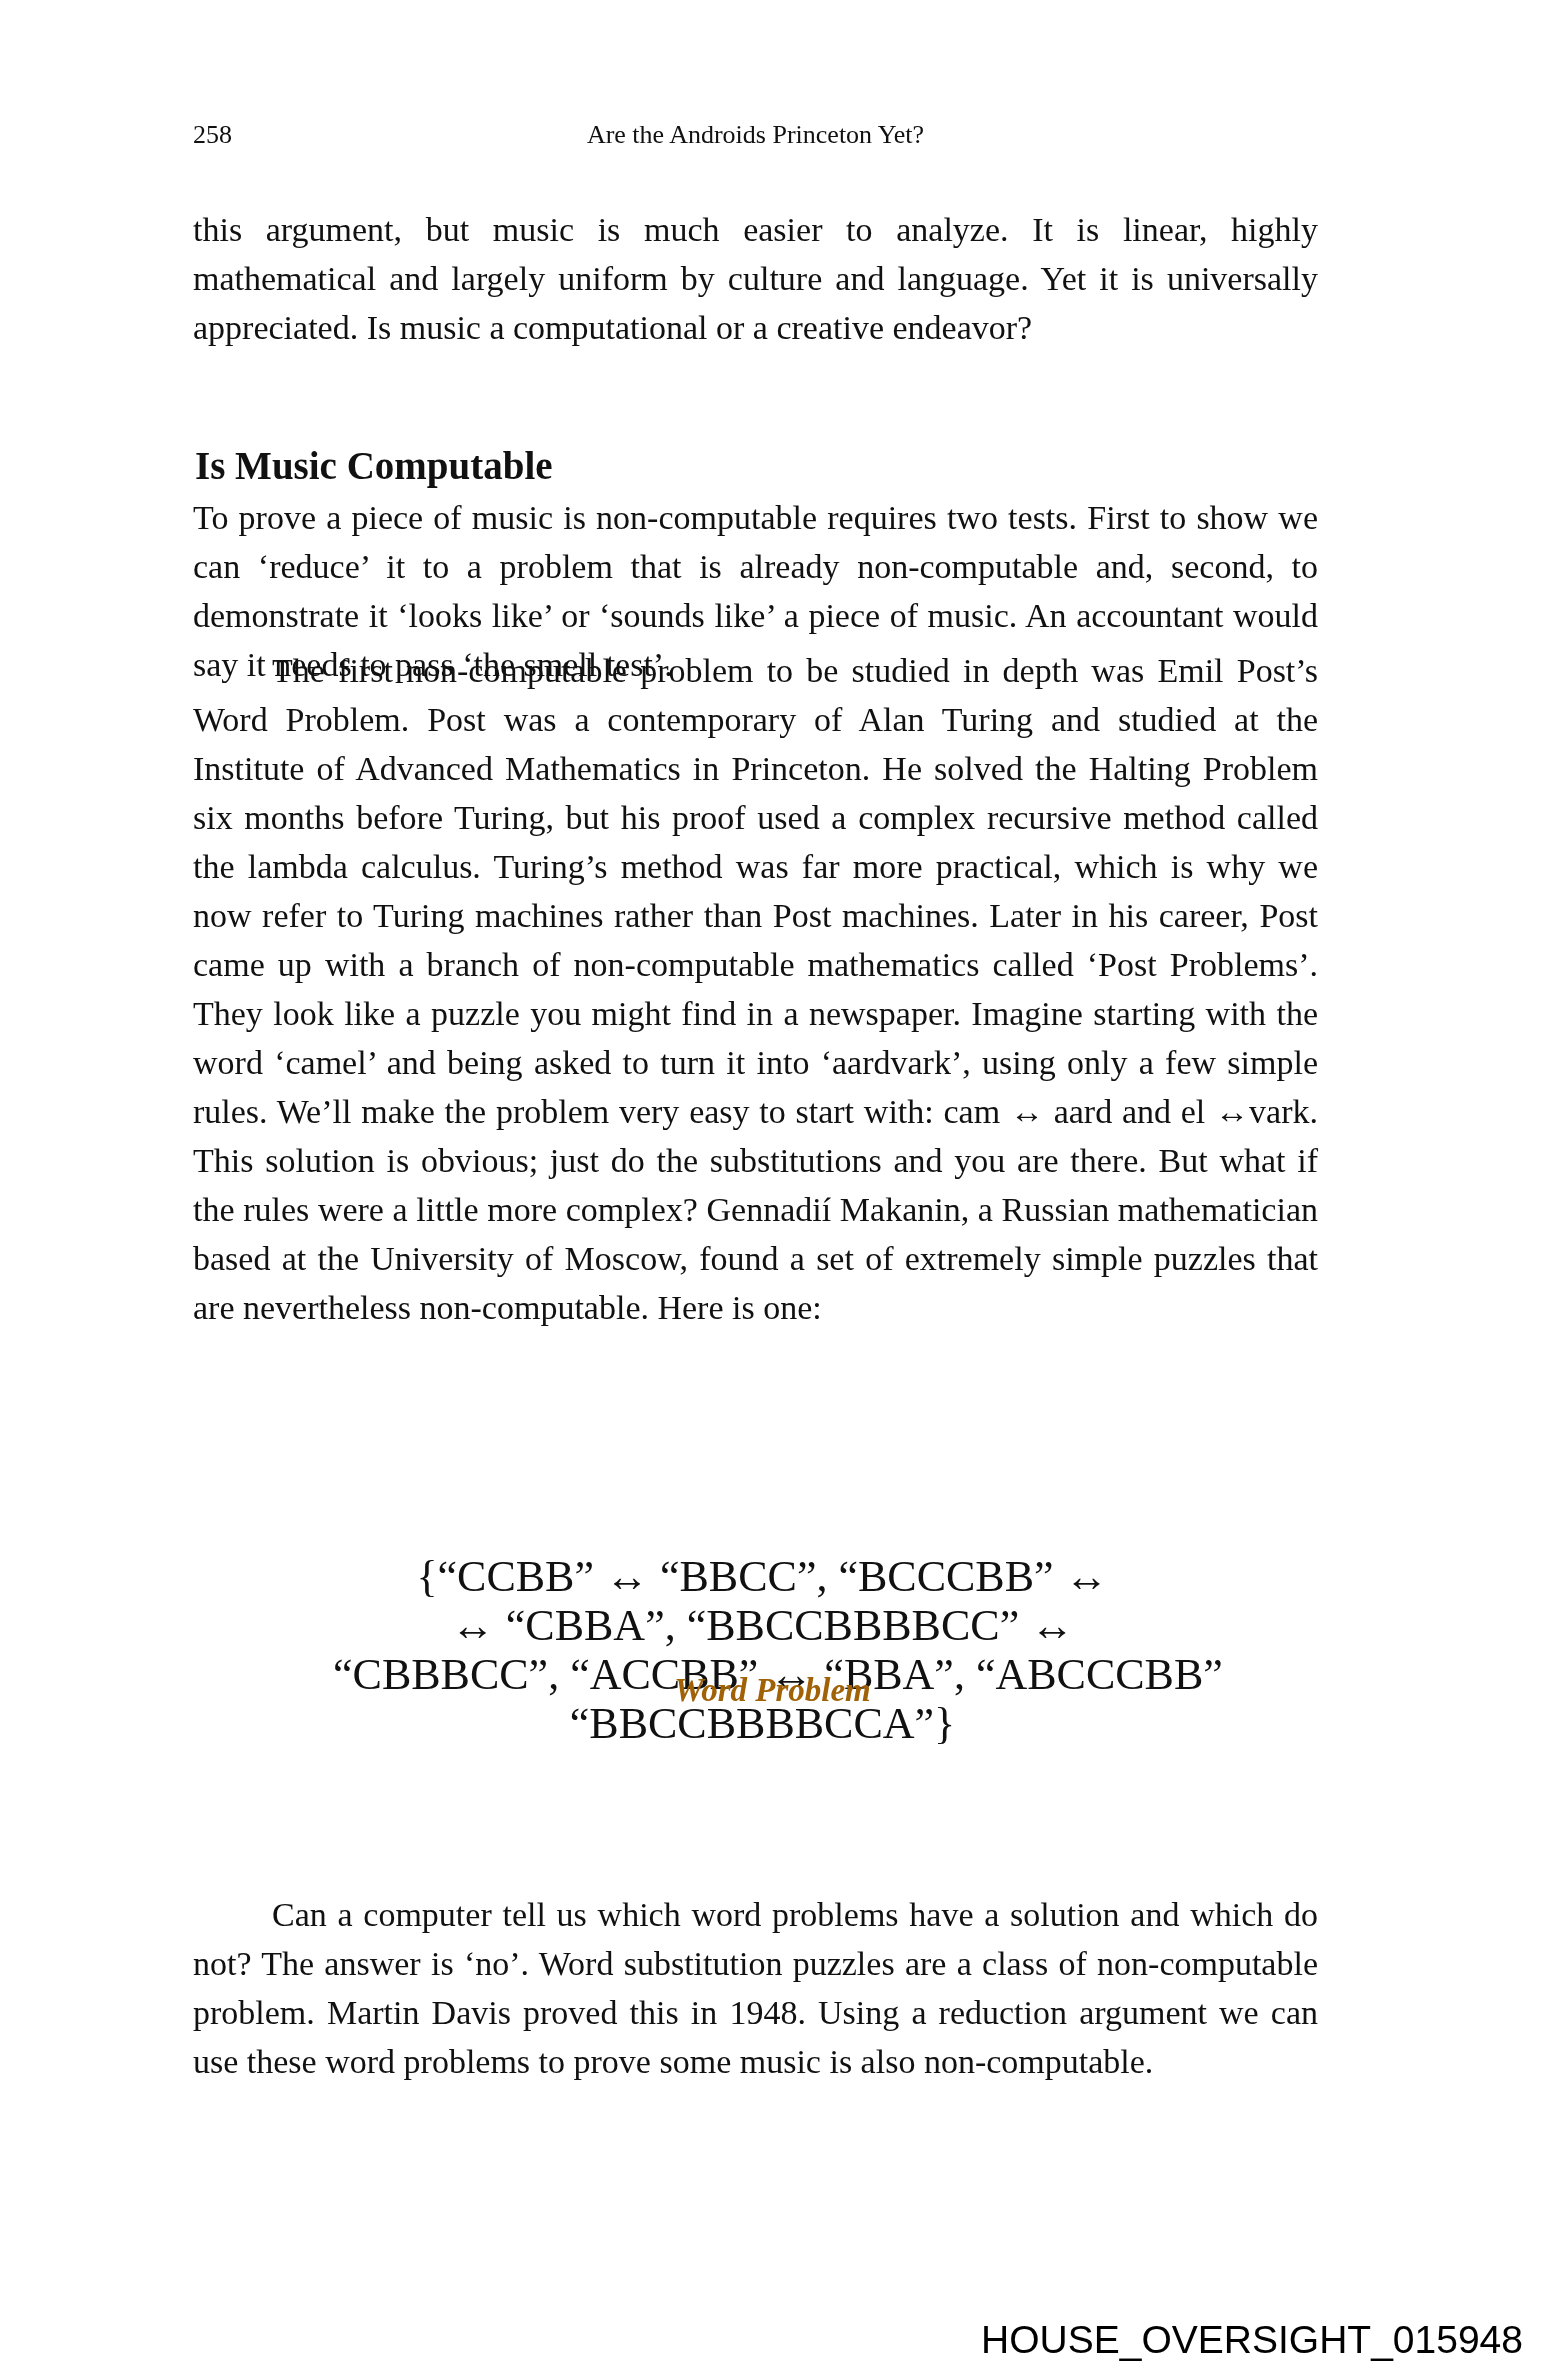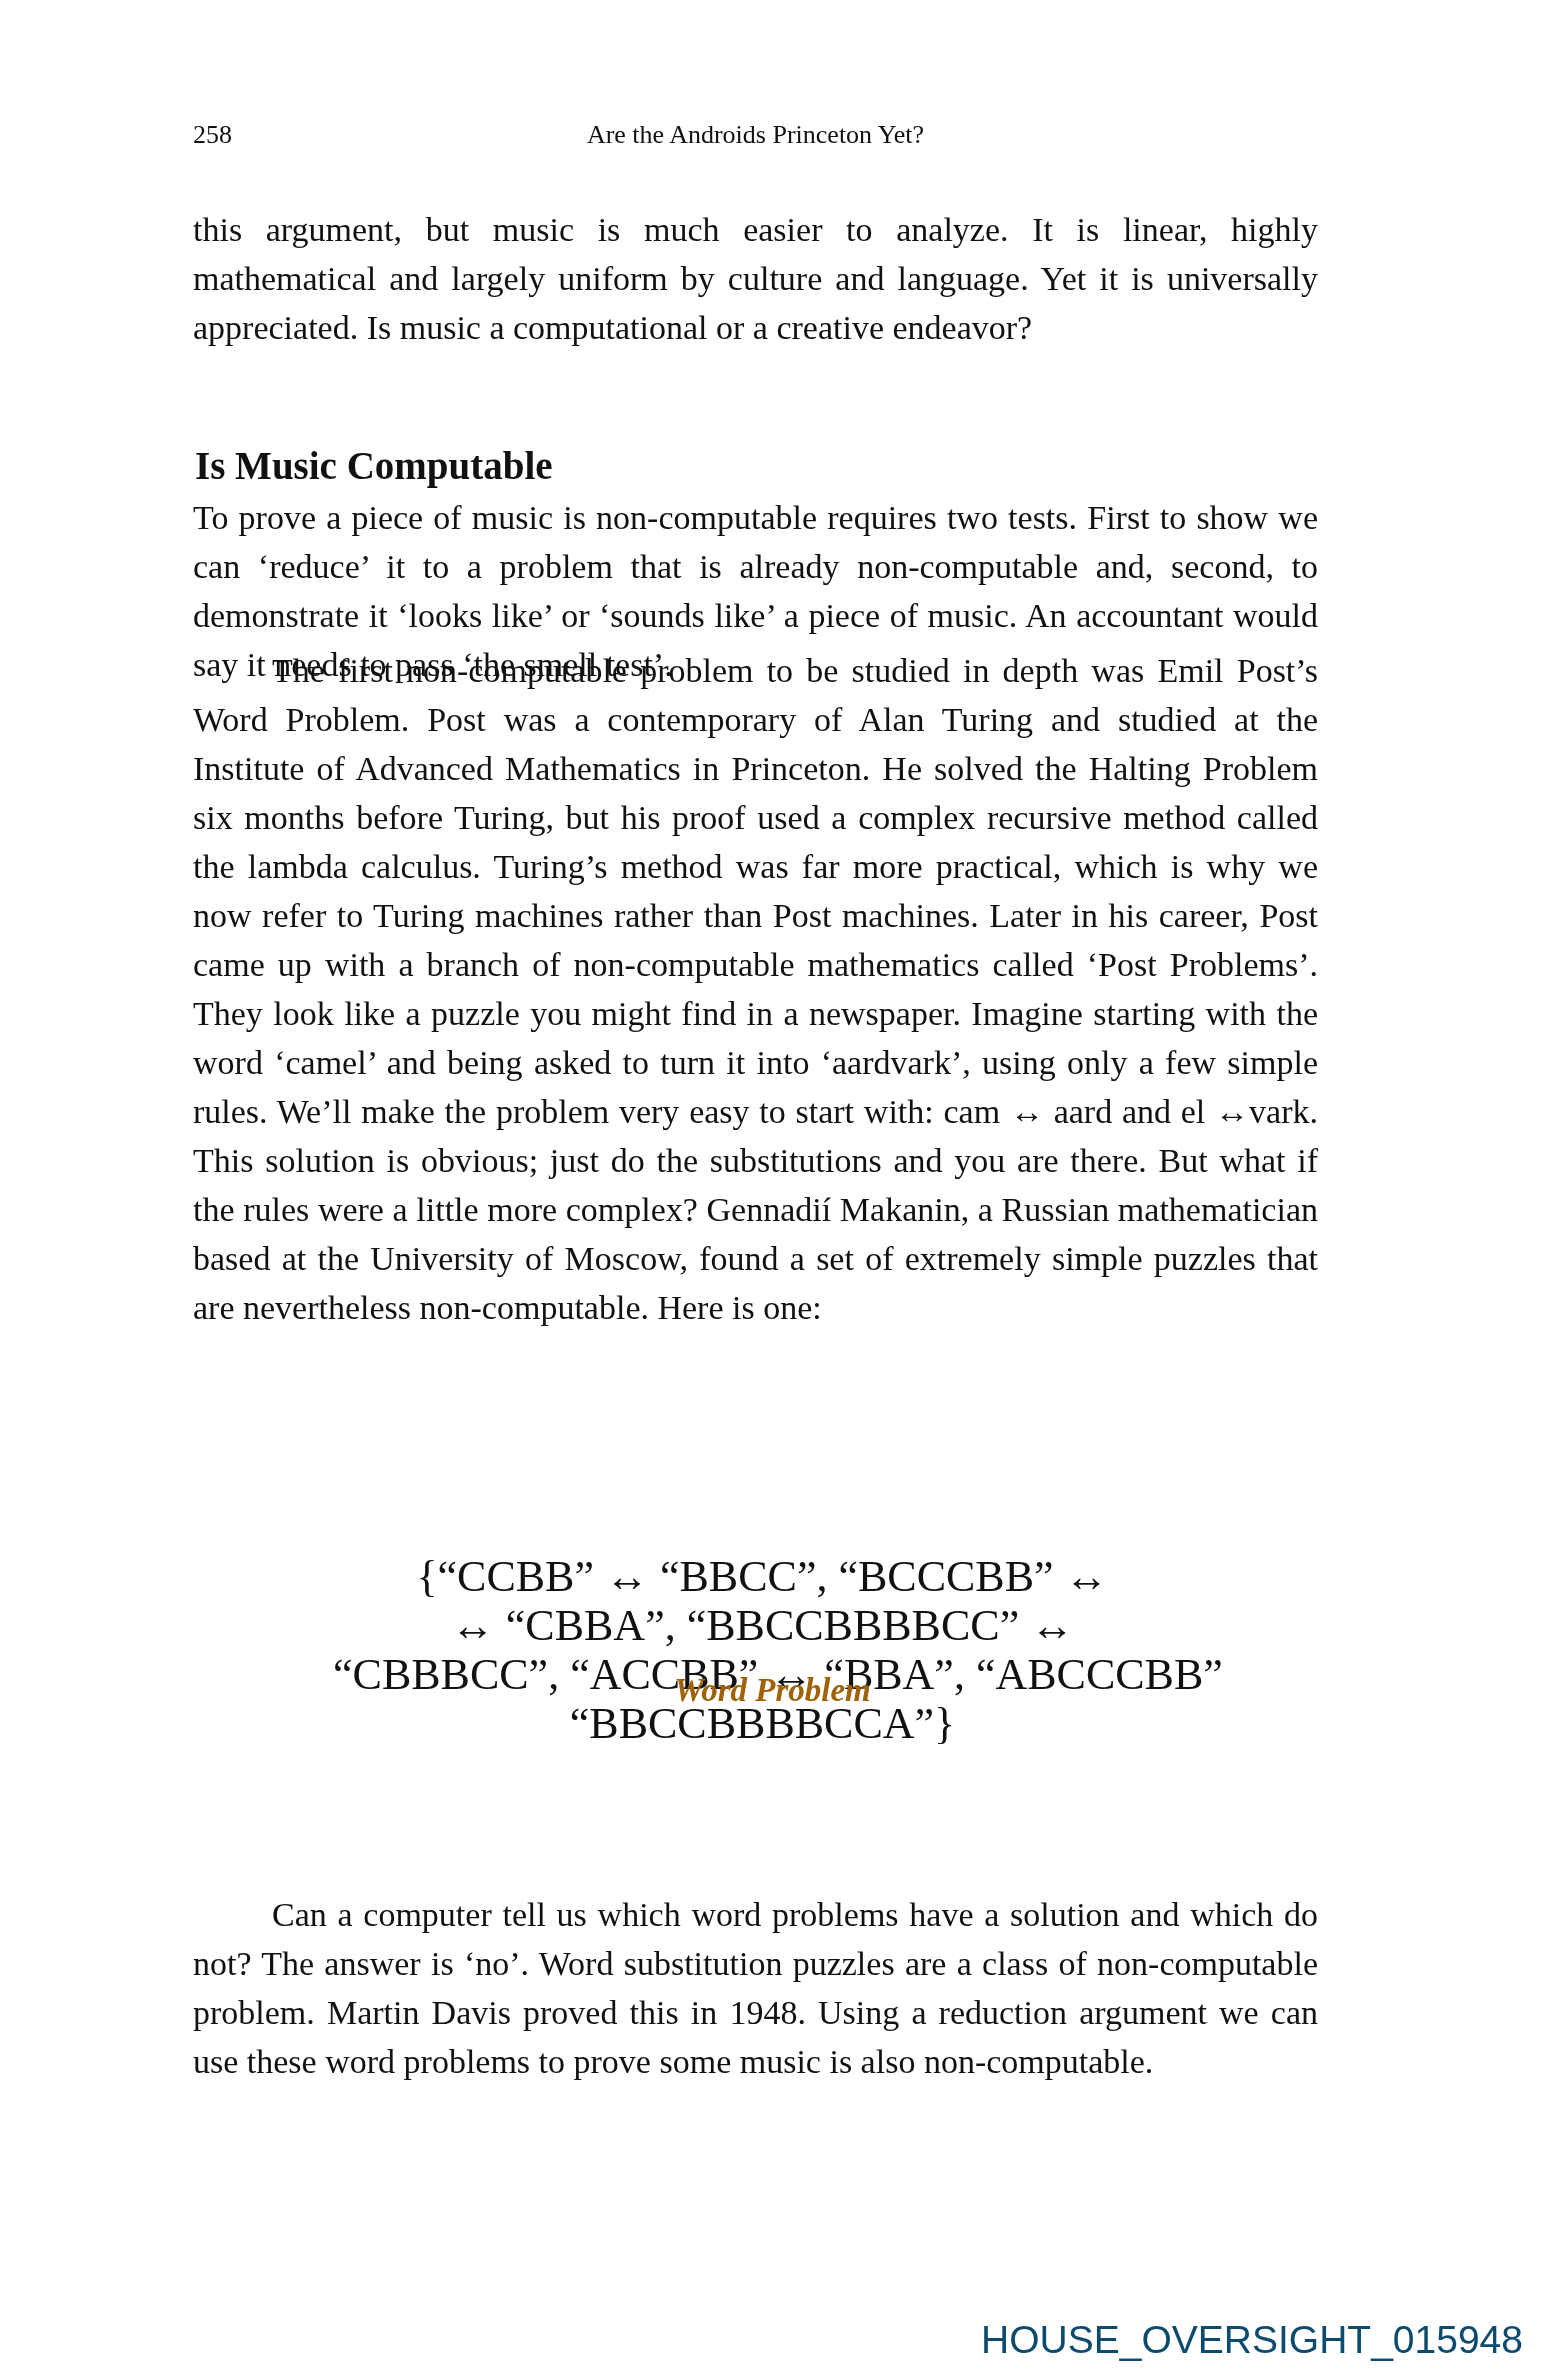--- a/index.html
+++ b/index.html
@@ -13,21 +13,21 @@
   .col p { margin: 0; }
   .indent { text-indent: 79px; }
   .p1 { top: 205px; }
   .heading { position: absolute; left: 193px; top: 438px; font-size: 39px; font-weight: bold; line-height: 52px; }
   .p2 { top: 493px; }
   .p3 { top: 646px; }
   .formula { position: absolute; left: 333px; width: 859px; top: 1552px; text-align: center; font-size: 44px; line-height: 49px; }
   .formula div { white-space: nowrap; }
   .caption { position: absolute; left: 515px; width: 515px; top: 1672px; text-align: center; font-size: 33px; font-style: italic; font-weight: bold; color: #a16207; }
   .p4 { top: 1890px; }
-  .stamp { position: absolute; right: 30px; top: 2318px; font-family: "Liberation Sans", "DejaVu Sans", sans-serif; font-size: 39px; letter-spacing: 0px; color: #0c4a6e; }
+  .stamp { position: absolute; right: 30px; top: 2318px; font-family: "Liberation Sans", "DejaVu Sans", sans-serif; font-size: 39px; letter-spacing: 0px; color: #000000; }
 </style>
 </head>
 <body>
 
 <div class="page">
 
   <div class="header serif">
     <span class="pgnum">258</span>
     <span class="running">Are the Androids Princeton Yet?</span>
   </div>

